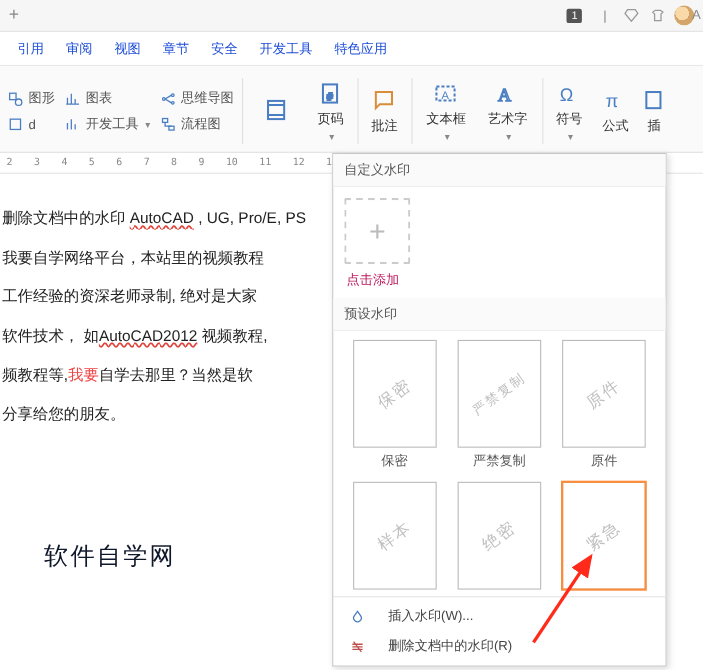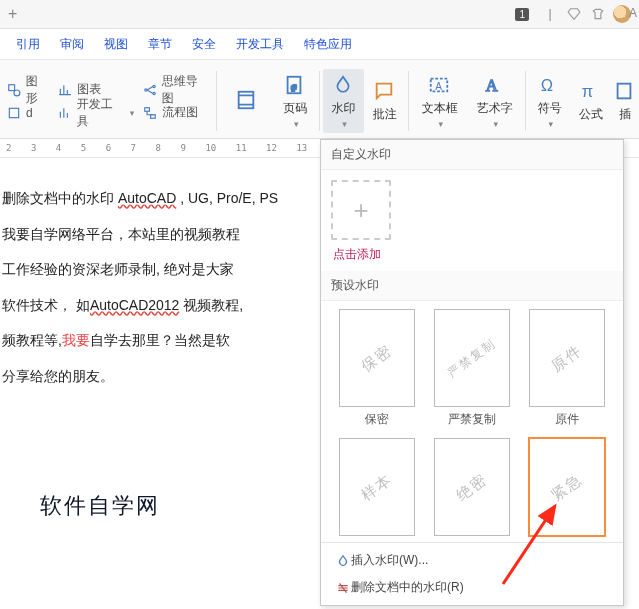--- a/index.html
+++ b/index.html
@@ -18,33 +18,33 @@
 .sep{width:1px;background:#e0e0e0;height:60px;margin:4px 3px}
 .big{display:flex;flex-direction:column;align-items:center;justify-content:center;width:56px;height:64px;gap:2px}
 .big .ic{width:24px;height:24px}
 .big.active{background:#e4e7ec;border-radius:2px}
 .dd::after{content:"▾";font-size:9px;color:#888;margin-left:2px}
 .docarea{position:relative;background:#fff;height:477px}
 .ruler{height:18px;background:#fff;border-bottom:1px solid #e4e4e4;display:flex;align-items:center;padding-left:6px;color:#888;font-size:9px;gap:19.5px;font-family:monospace}
 .page{padding:24px 2px 10px 2px;font-size:14px;line-height:2.4;color:#222}
 .page p{margin:0 0 2px 0;white-space:nowrap}
 .redwave{text-decoration:underline wavy #e0443b}
-.dropdown{position:absolute;top:0;left:320px;width:302px;background:#fff;border:1px solid #c8c8c8;box-shadow:2px 2px 6px rgba(0,0,0,.15);z-index:10}
+.dropdown{position:absolute;top:0;left:302px;width:302px;background:#fff;border:1px solid #c8c8c8;box-shadow:2px 2px 6px rgba(0,0,0,.15);z-index:10}
 .dd-header{padding:6px 10px;color:#555;border-bottom:1px solid #eee;background:#fafafa;font-size:12px}
 .dd-add{padding:10px 10px 4px 10px}
 .addbox{width:56px;height:56px;border:2px dashed #ccc;display:flex;align-items:center;justify-content:center;font-size:26px;color:#bbb;border-radius:2px}
 .addlbl{font-size:12px;color:#be185d;margin:6px 0 4px 2px}
 .dd-grid{display:grid;grid-template-columns:repeat(3,1fr);gap:10px 16px;padding:8px 16px 6px 16px}
 .wmcell{display:flex;flex-direction:column;align-items:center;gap:4px}
 .thumb{width:74px;height:96px;border:1px solid #bbb;background:#fff;display:flex;align-items:center;justify-content:center;position:relative}
 .thumb.sel{outline:2px solid #fa8c3b;outline-offset:-1px}
 .thumb span{color:#bfbfbf;font-size:15px;transform:rotate(-36deg);white-space:nowrap;letter-spacing:2px}
 .caplbl{font-size:12px;color:#555}
 .dd-bottom{border-top:1px solid #e4e4e4;padding:4px 0}
-.dd-bottom .row{display:flex;align-items:center;gap:0;padding:5px 14px;color:#444}
+.dd-bottom .row{display:flex;align-items:center;gap:20px;padding:5px 14px;color:#444}
 .dd-bottom .row .ic{width:16px;height:16px;color:#4a7ec2;display:flex;align-items:center;justify-content:center}
 .arrow{position:absolute;pointer-events:none}
 svg{display:block}
 .right-ghost{position:absolute;right:2px;top:6px;color:#888;font-size:12px}
 .wm-faint{position:absolute;left:40px;top:352px;color:#0f172a;font-size:22px;letter-spacing:2px;pointer-events:none}
 .uline{color:#ef4444}
 </style>
 </head>
 <body>
 
@@ -152,28 +152,20 @@
   <div class="big dd" style="width:42px">
     <span class="ic">
         <svg width="22" height="22" viewBox="0 0 24 24" fill="none" stroke="#4a7ec2" stroke-width="2">
           <rect x="5" y="3" width="14" height="18"></rect>
           <text x="9" y="18" font-size="10" fill="#4a7ec2">#</text>
         </svg>
       </span>
     <span>页码</span>
   </div>
   <div class="sep"></div>
-  <div class="big active dd" style="width:42px">
-    <span class="ic">
-        <svg width="22" height="22" viewBox="0 0 24 24" fill="none" stroke="#4a7ec2" stroke-width="2">
-          <path d="M12 3l5 7a6 6 0 1 1-10 0z"></path>
-        </svg>
-      </span>
-    <span>水印</span>
-  </div>
   <div class="big" style="width:42px">
     <span class="ic">
         <svg width="22" height="22" viewBox="0 0 24 24" fill="none" stroke="#d98c3a" stroke-width="2">
           <path d="M4 4h16v12H8l-4 4z"></path>
         </svg>
       </span>
     <span>批注</span>
   </div>
   <div class="sep"></div>
   <div class="big dd">

